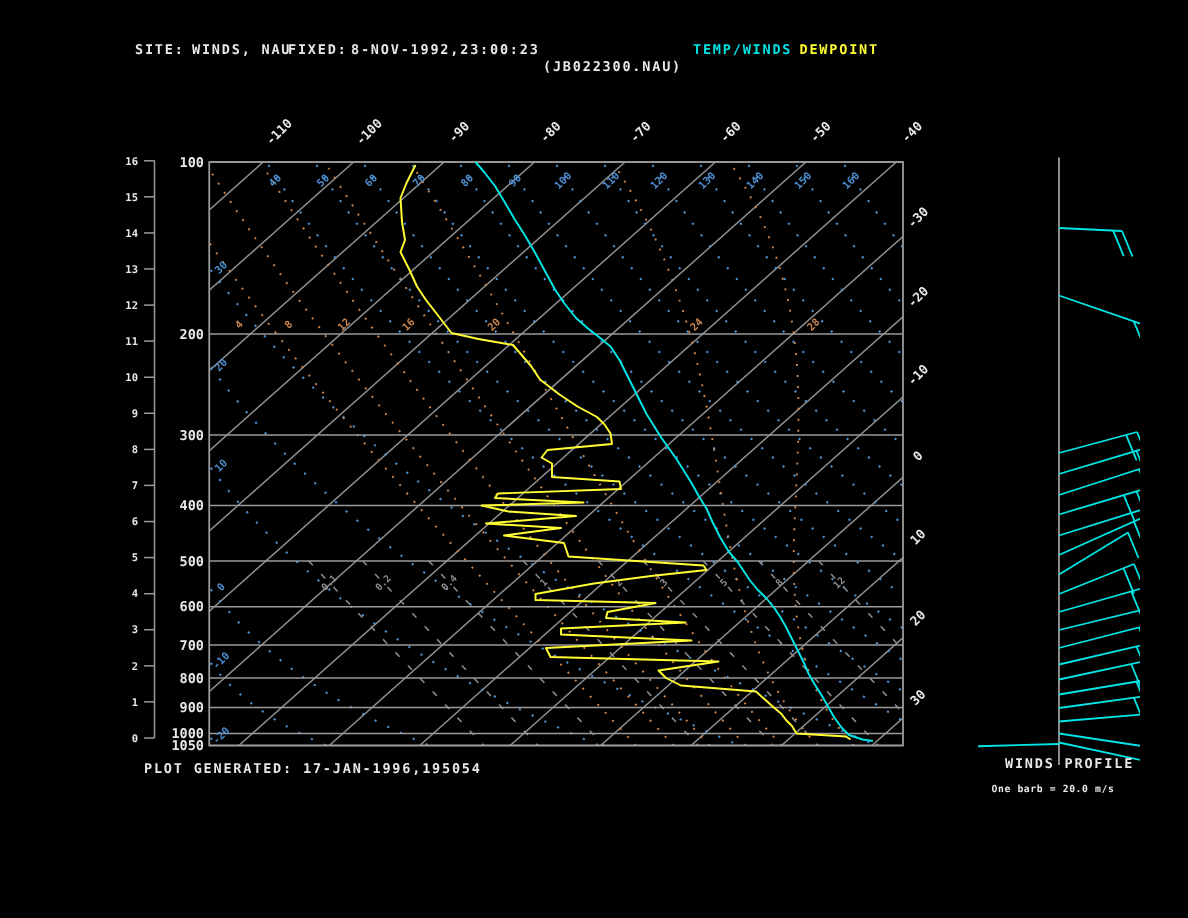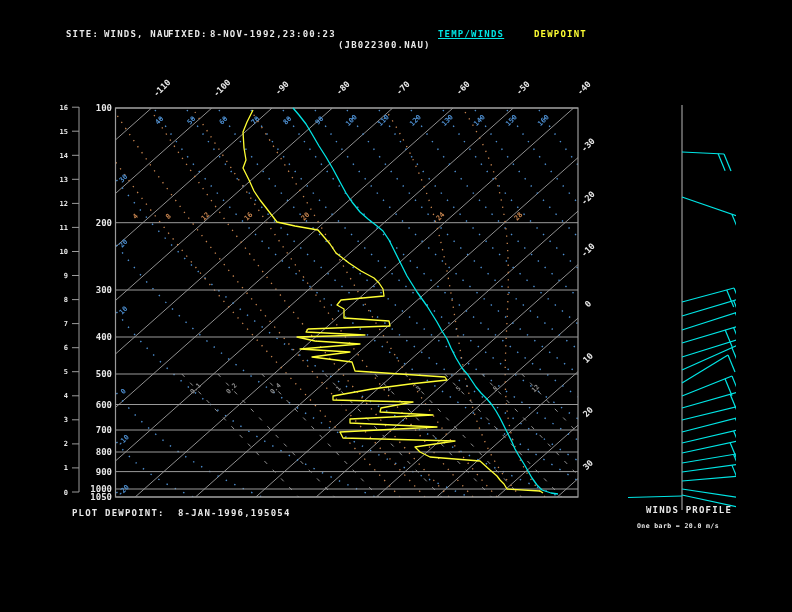--- a/index.html
+++ b/index.html
@@ -1,35 +1,35 @@
 <!DOCTYPE html>
 <html><head>
 <meta charset="utf-8">
 <style>
   html,body{margin:0;padding:0;background:#000;}
   #screen{position:relative;width:736px;height:612px;background:#000;overflow:hidden;
-          font-family:"DejaVu Sans Mono",monospace;}
+          font-family:"DejaVu Sans Mono",monospace;margin-left:24px;}
   .lbl{position:absolute;color:#e8e8e8;font-size:9px;font-weight:bold;letter-spacing:1.2px;white-space:pre;}
-  .cyan{color:#00e5e5;text-decoration:underline;}
+  .cyan{color:#00e5e5;}
   .yellow{color:#ffff33;}
   .small{font-size:6.5px;letter-spacing:0.4px;}
   svg text{font-family:"DejaVu Sans Mono",monospace;}
 </style>
 </head>
 <body>
 
 <div id="screen">
 
   <span class="lbl" style="left:66px;top:29px">SITE:</span>
   <span class="lbl" style="left:104px;top:29px">WINDS, NAU</span>
   <span class="lbl" style="left:168px;top:29px">FIXED:</span>
   <span class="lbl" style="left:210px;top:29px">8-NOV-1992,23:00:23</span>
   <span class="lbl" style="left:338px;top:40px">(JB022300.NAU)</span>
   <span class="lbl cyan" style="left:438px;top:29px">TEMP/WINDS</span>
-  <span class="lbl yellow" style="left:534px;top:29px">DEWPOINT</span>
+  <span class="lbl yellow" style="left:509px;top:29px">DEWPOINT</span>
 
   <svg id="plot" width="792" height="612" style="position:absolute;left:0;top:0">
       <defs>
         <clipPath id="plotclip">
           <rect x="115.5" y="108" width="462.5" height="389"></rect>
         </clipPath>
       </defs>
       <g clip-path="url(#plotclip)">
         <line x1="151.5" y1="108" x2="-286.903" y2="497" stroke="#8f8f8f" stroke-width="1"></line>
         <line x1="211.8" y1="108" x2="-226.603" y2="497" stroke="#8f8f8f" stroke-width="1"></line>
@@ -276,18 +276,18 @@
         <line x1="682" y1="489" x2="748" y2="499" stroke="#00e5e5" stroke-width="1.2"></line>
         <line x1="748" y1="499" x2="755" y2="516" stroke="#00e5e5" stroke-width="1.2"></line>
         <line x1="738.76" y1="497.6" x2="745.76" y2="514.6" stroke="#00e5e5" stroke-width="1.2"></line>
         <line x1="682" y1="495" x2="752" y2="510" stroke="#00e5e5" stroke-width="1.2"></line>
         <line x1="752" y1="510" x2="759" y2="527" stroke="#00e5e5" stroke-width="1.2"></line>
         <line x1="742.2" y1="507.9" x2="749.2" y2="524.9" stroke="#00e5e5" stroke-width="1.2"></line>
         <line x1="628" y1="497.5" x2="682" y2="496" stroke="#00e5e5" stroke-width="1.2"></line>
       </g>
     </svg>
 
-  <span class="lbl" style="left:72px;top:508px">PLOT DEWPOINT:</span>
-  <span class="lbl" style="left:178px;top:508px">8-JAN-1996,195054</span>
+  <span class="lbl" style="left:72px;top:508px">PLOT GENERATED:</span>
+  <span class="lbl" style="left:178px;top:508px">17-JAN-1996,195054</span>
 
   <span class="lbl" style="left:646px;top:505px">WINDS PROFILE</span>
   <span class="lbl small" style="left:637px;top:522px">One barb = 20.0 m/s</span>
 </div>
 
 </body></html>

